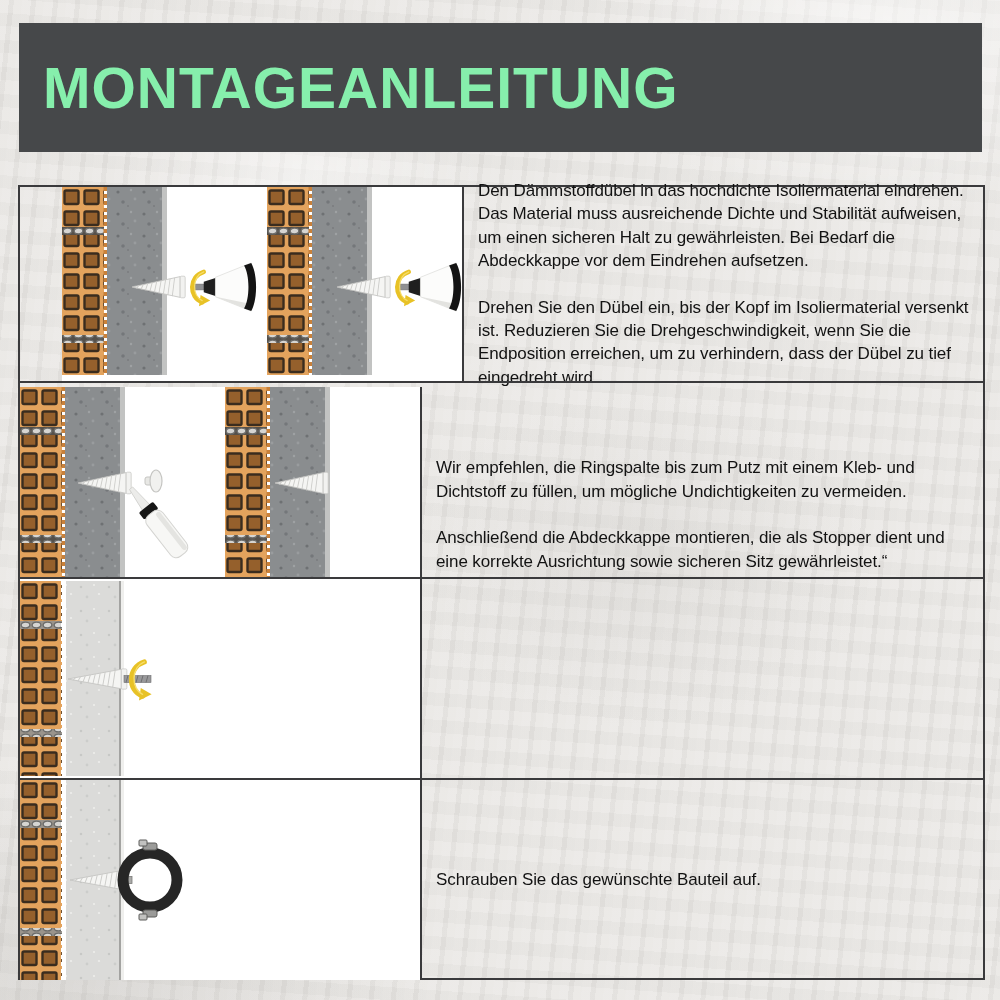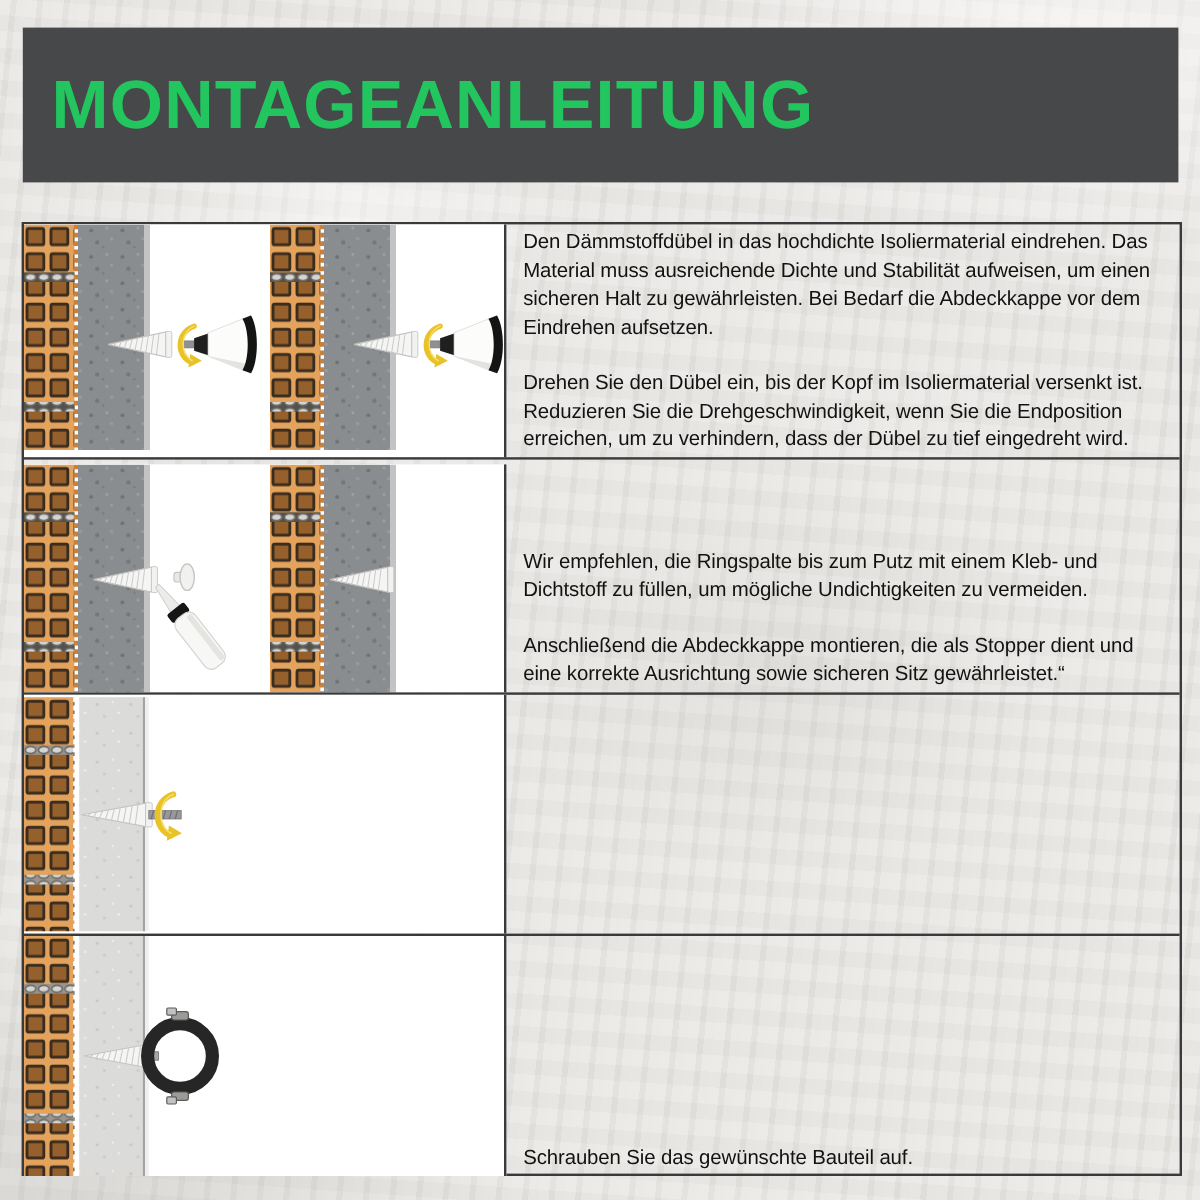--- a/index.html
+++ b/index.html
@@ -18,32 +18,32 @@
     overflow:hidden;
   }
   .header-band{
     position:absolute;left:19px;top:23px;width:963px;height:129px;
     background:#46484a;
     display:flex;align-items:center;
   }
   .page-title{
     margin:0;padding:0 0 0 24px;
     font-size:57px;font-weight:bold;letter-spacing:1px;
-    color:#22c55e;
+    color:#86efac;
     white-space:nowrap;
   }
   .instruction-table{
     position:absolute;left:18px;top:185px;width:967px;height:795px;
     border:2px solid #3a3a3c;
     box-sizing:border-box;
     display:flex;flex-direction:column;
   }
   .t-row{display:flex;flex:0 0 auto;border-top:2px solid #3a3a3c;box-sizing:border-box;}
   .t-row:first-child{border-top:none;}
-  .row-1{height:194px;} .row-2{height:196px;align-items:flex-end;} .row-3{height:201px;} .row-4{flex:1 1 auto;align-items:flex-end;}
+  .row-1{height:194px;padding-left:42px;} .row-2{height:196px;align-items:flex-end;} .row-3{height:201px;} .row-4{flex:1 1 auto;}
   .cell-illu{
     width:402px;flex:0 0 402px;background:#ffffff;
     border-right:2px solid #3a3a3c;box-sizing:border-box;
     overflow:hidden;
   }
   .cell-illu svg{display:block;}
   .cell-text{
     flex:1 1 auto;
     display:flex;flex-direction:column;justify-content:center;
     padding:4px 14px;box-sizing:border-box;

